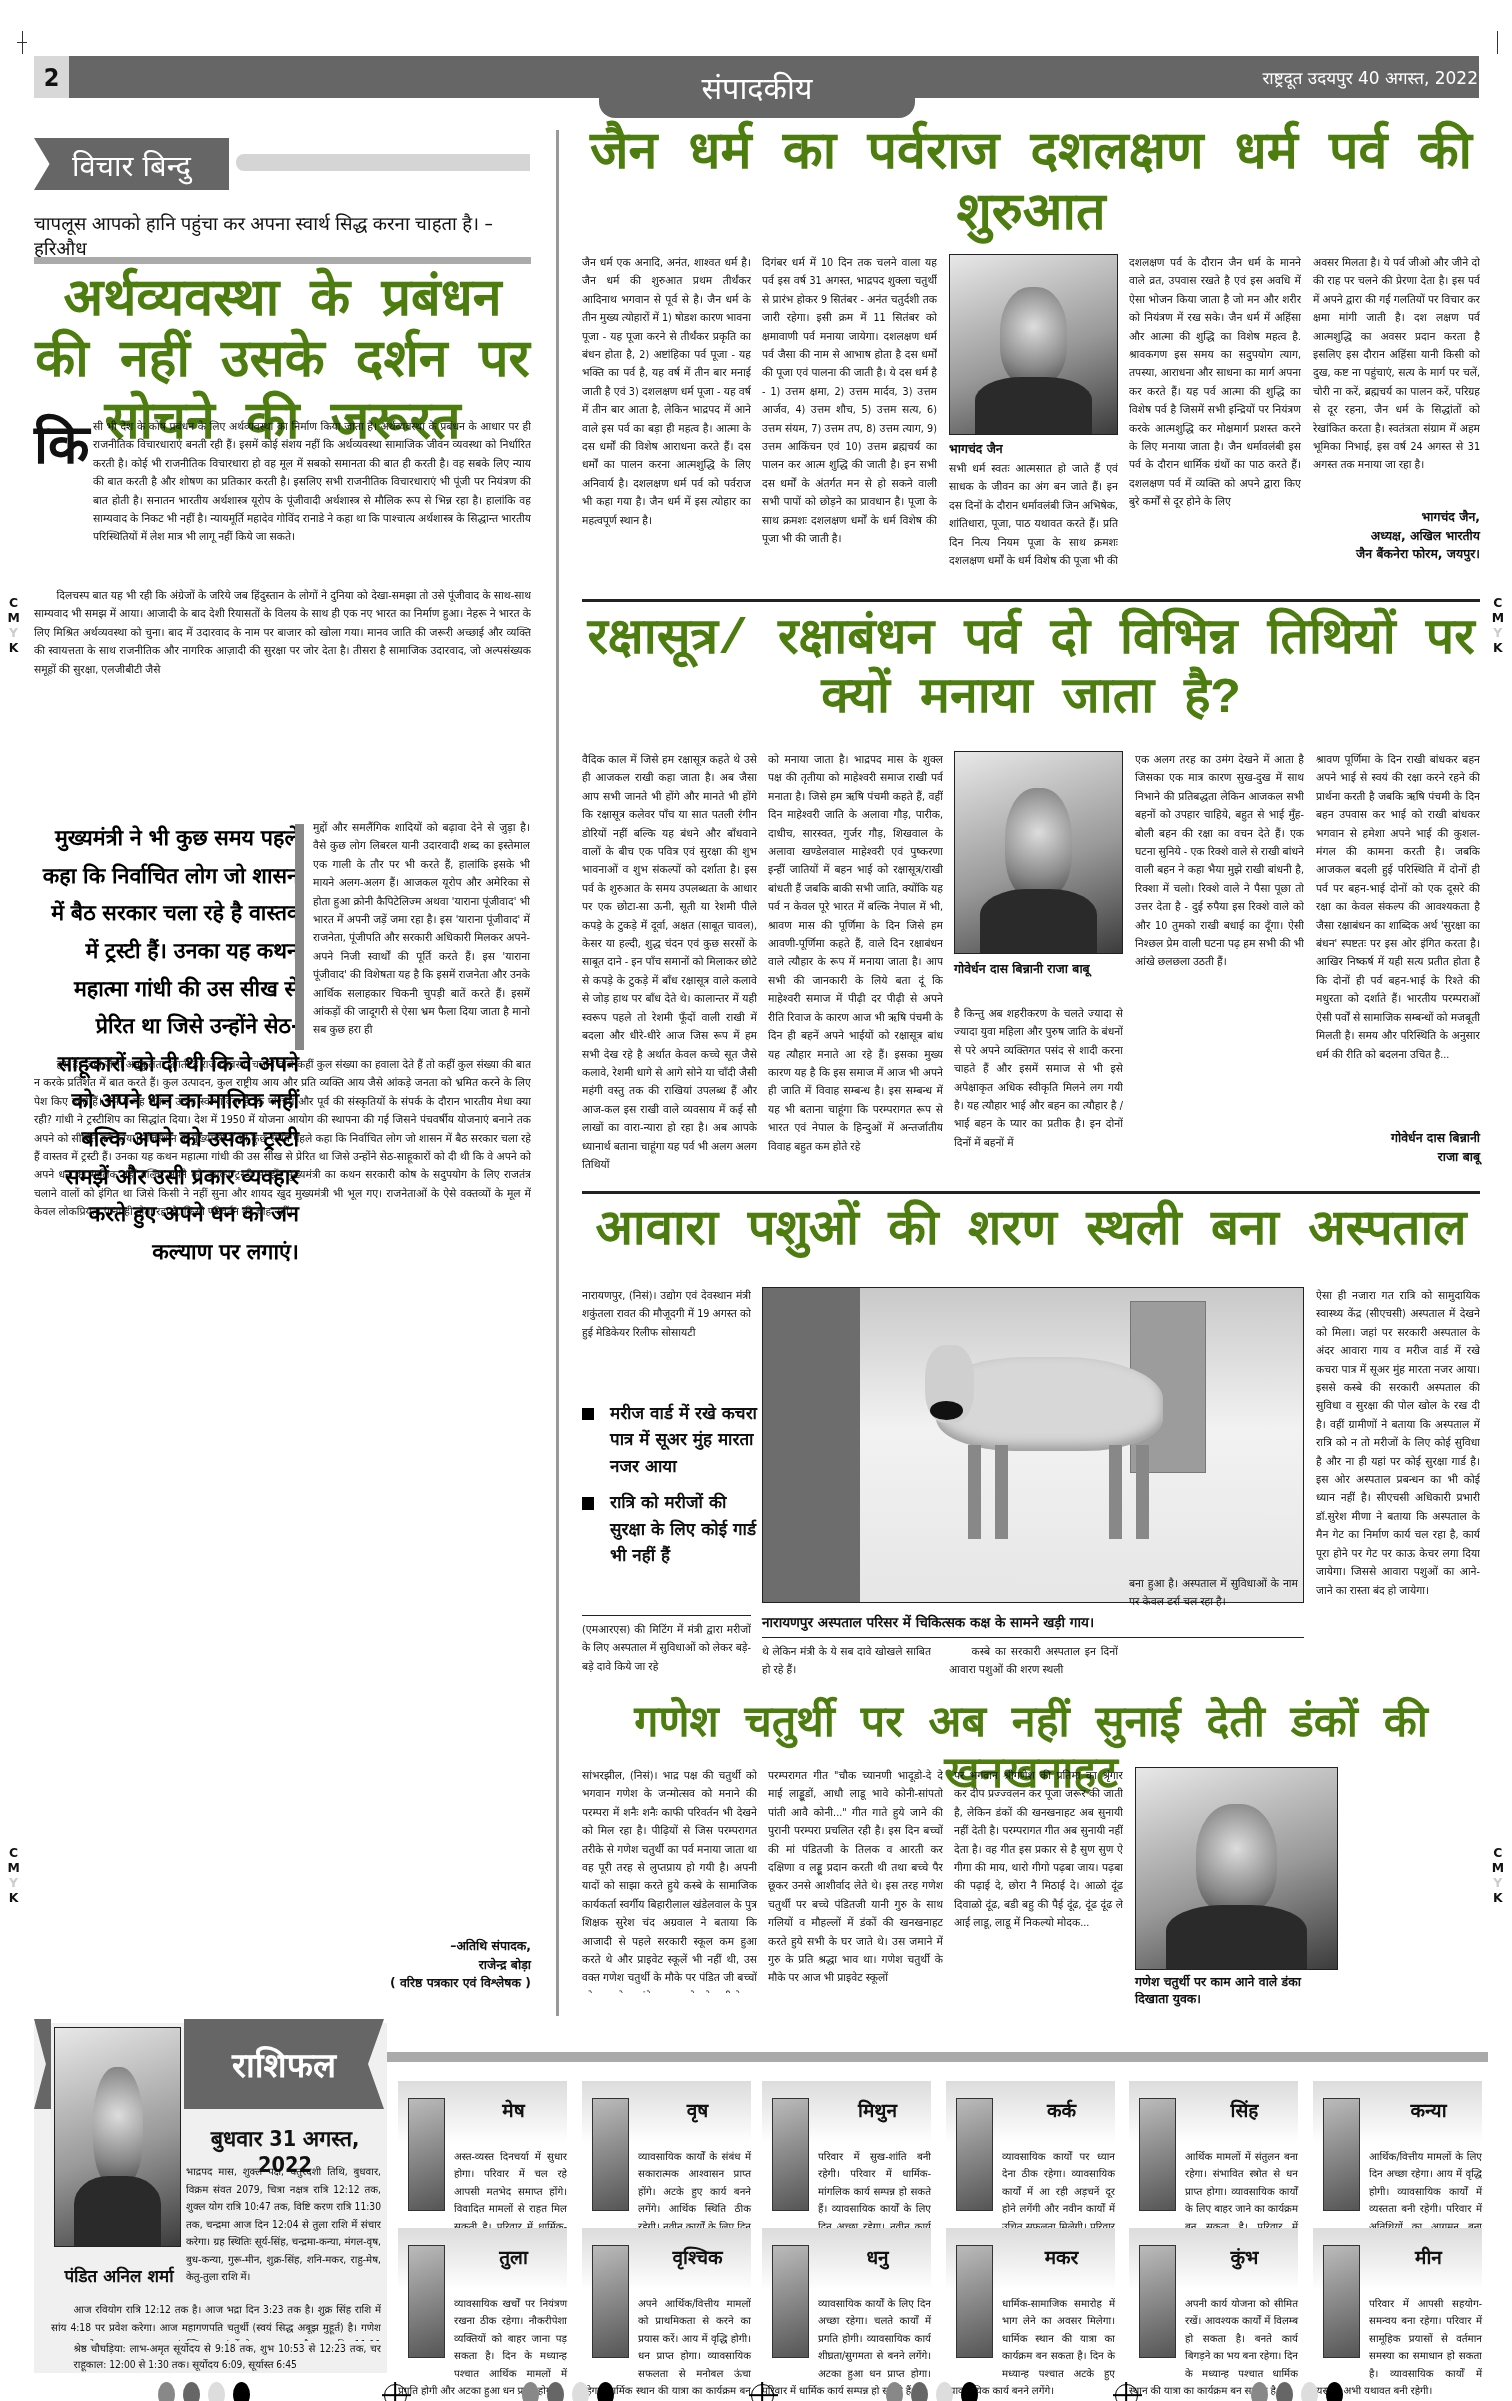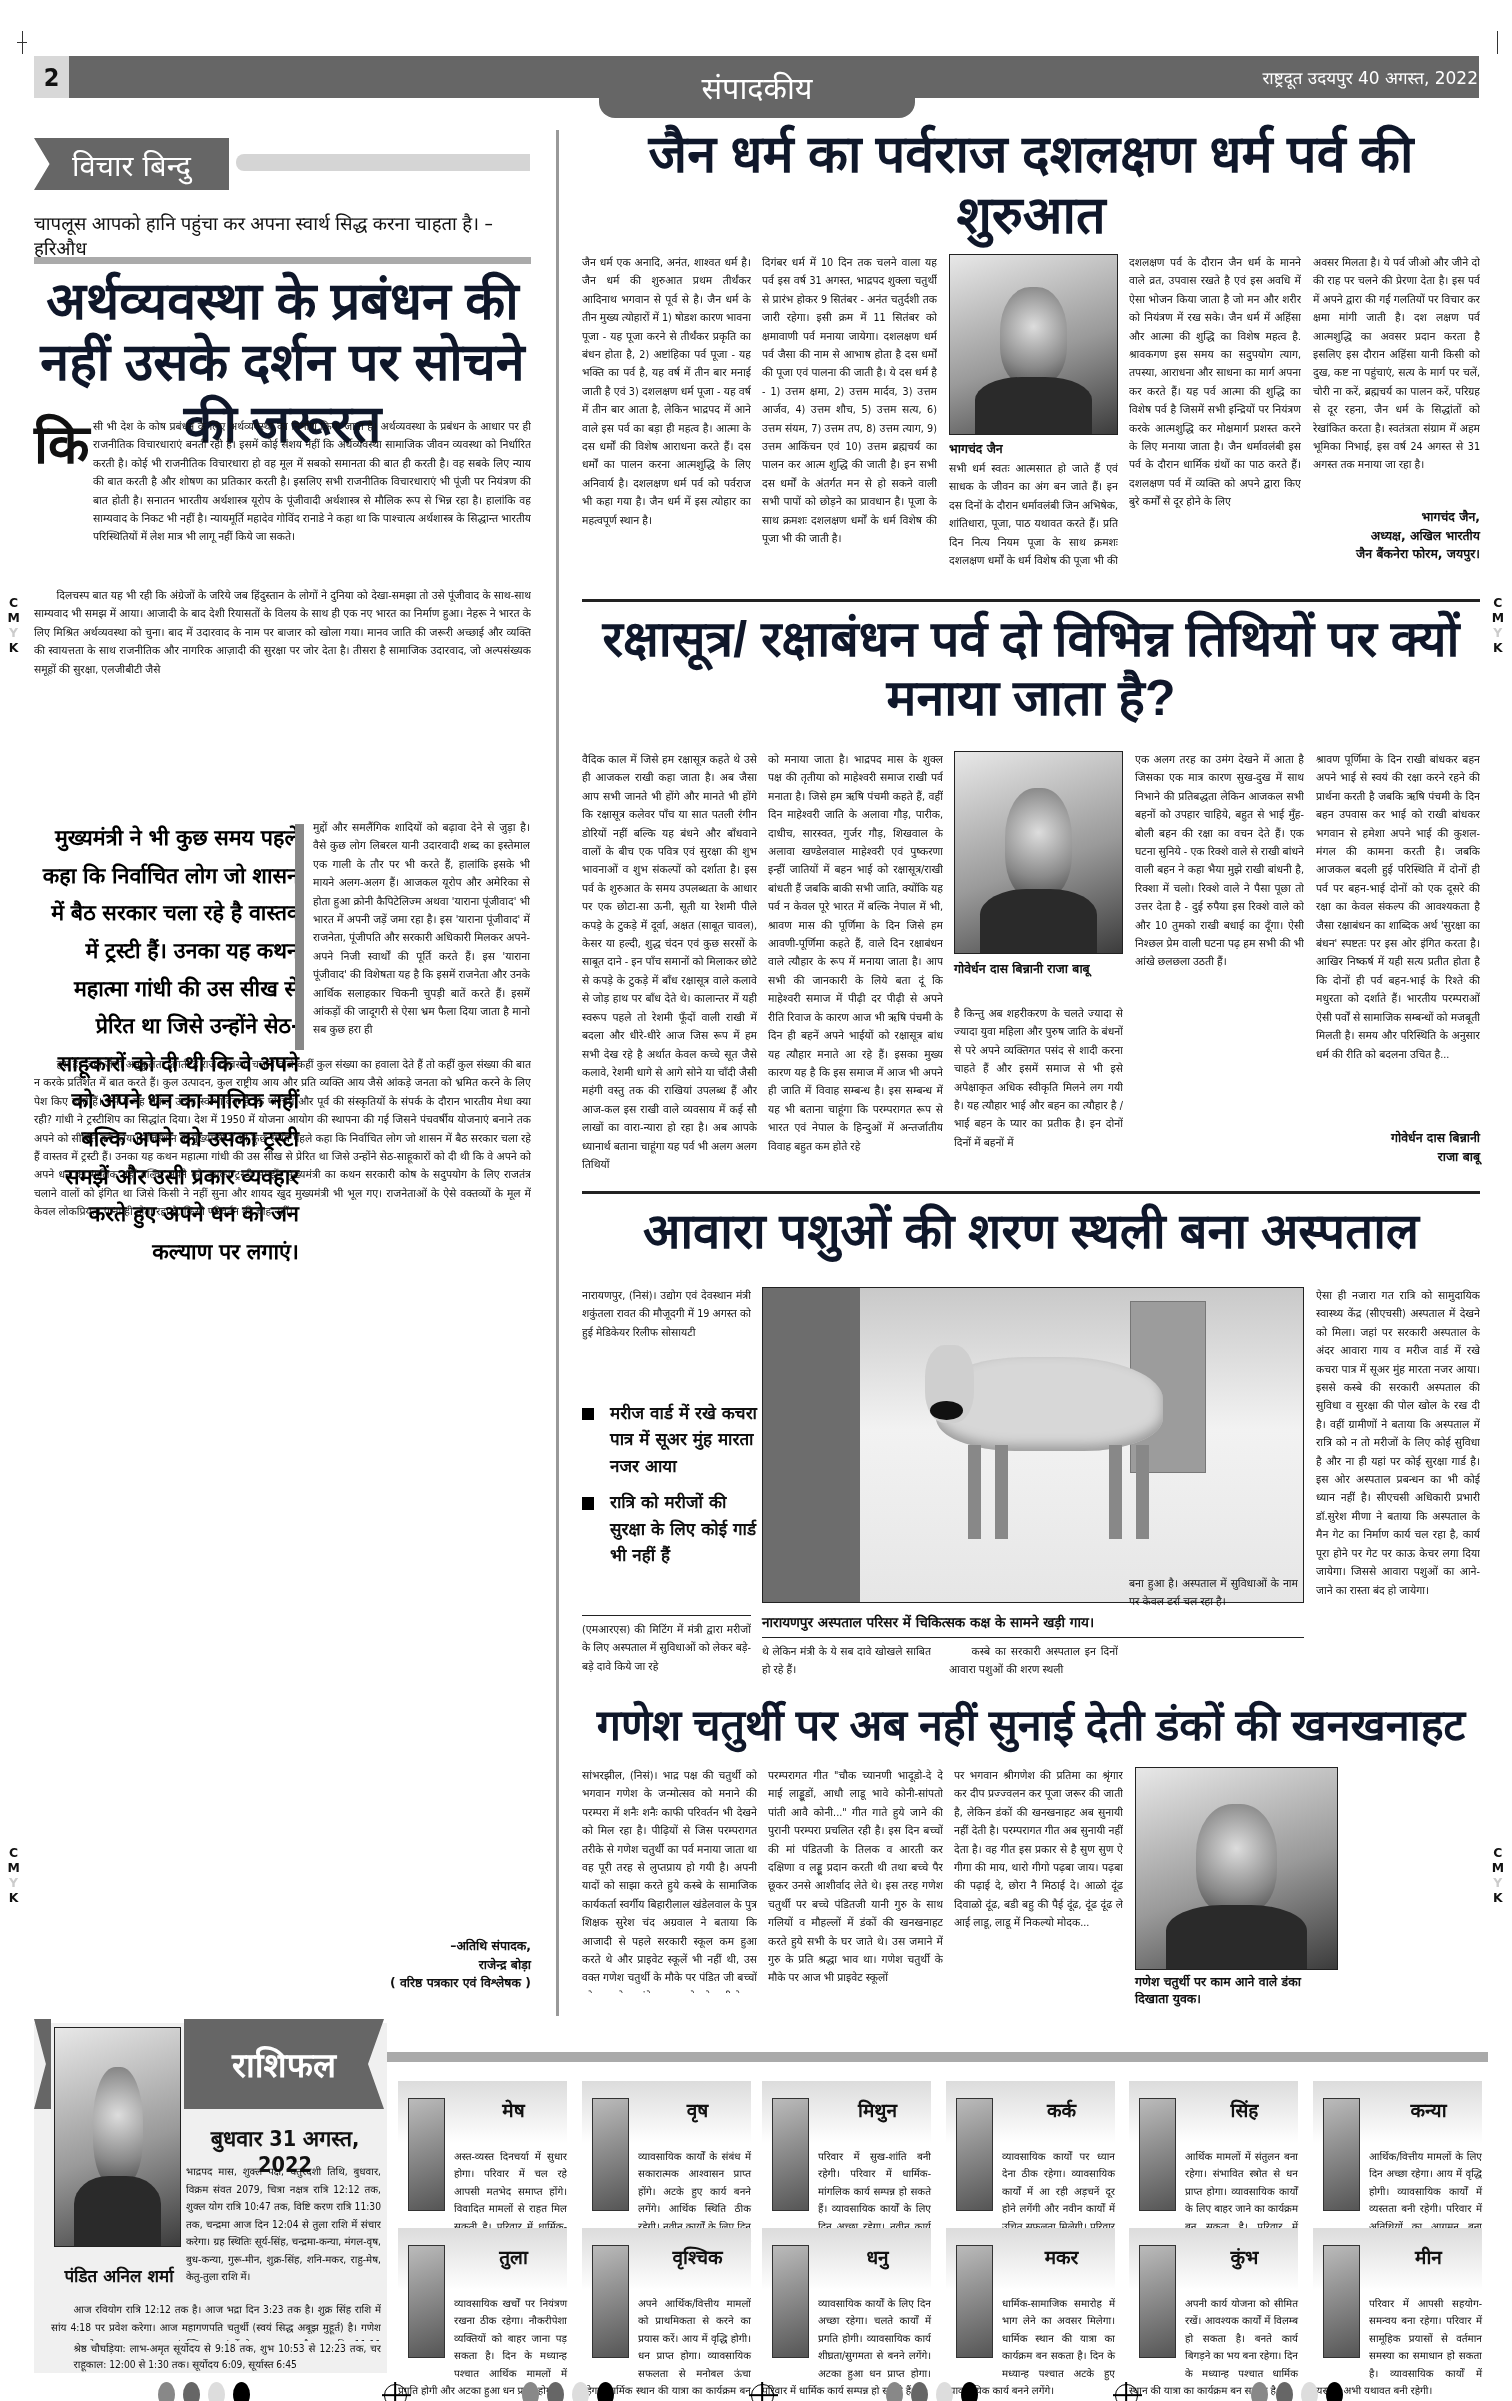--- a/index.html
+++ b/index.html
@@ -18,21 +18,21 @@
   
   .vdiv { position: absolute; width: 3.4px; background: #999; }
   .hrule { position: absolute; height: 2.8px; background: #222; }
   .grule { position: absolute; height: 8px; background: #aaa; }
 
   
   .vb-tag { left: 34px; top: 138px; width: 195px; height: 52px; background: #666; color: #fff; font: 29px "DejaVu Sans", sans-serif; display:flex; align-items:center; justify-content:center; clip-path: polygon(0 0,100% 0,100% 100%,0 100%,8% 50%); }
   .vb-bar { left: 236px; top: 154px; width: 294px; height: 17px; background: #d5d5d5; border-radius: 8px 0 0 8px; }
   .vb-quote { left: 34px; top: 210px; width: 497px; font: 18.6px "DejaVu Sans Condensed","DejaVu Sans",sans-serif; }
 
-  .hl { font-family: Liberation Sans, sans-serif; font-weight: bold; color: #0f172a; text-align: center; line-height: 1.18; }
+  .hl { font-family: Liberation Mono, monospace; font-weight: bold; color: #4d7c0f; text-align: center; line-height: 1.18; }
   .body-text { font: 10.7px/1.72 "DejaVu Sans Condensed","DejaVu Sans",sans-serif; text-align: justify; color: #111; }
   .col { position: absolute; overflow: hidden; }
   .byline { font: bold 12.4px/1.5 "DejaVu Sans", sans-serif; text-align: right; }
 
   .photo { position: absolute; background: linear-gradient(160deg,#e8e8e8 0%,#9a9a9a 55%,#3c3c3c 100%); border: 1.1px solid #222; }
   .photo .face { position:absolute; left: 30%; top: 18%; width: 40%; height: 55%; border-radius: 45% 45% 40% 40%; background: radial-gradient(circle at 50% 40%, #ddd 0%, #8a8a8a 60%, #444 100%); }
   .photo .body { position:absolute; left: 15%; bottom: 0; width: 70%; height: 32%; border-radius: 40% 40% 0 0; background: #2a2a2a; }
   .caption { font: bold 12.4px "DejaVu Sans", sans-serif; text-align: left; }
 
   .pull { font: bold 21.5px/1.75 "DejaVu Sans Condensed","DejaVu Sans",sans-serif; text-align: right; color: #000; }

